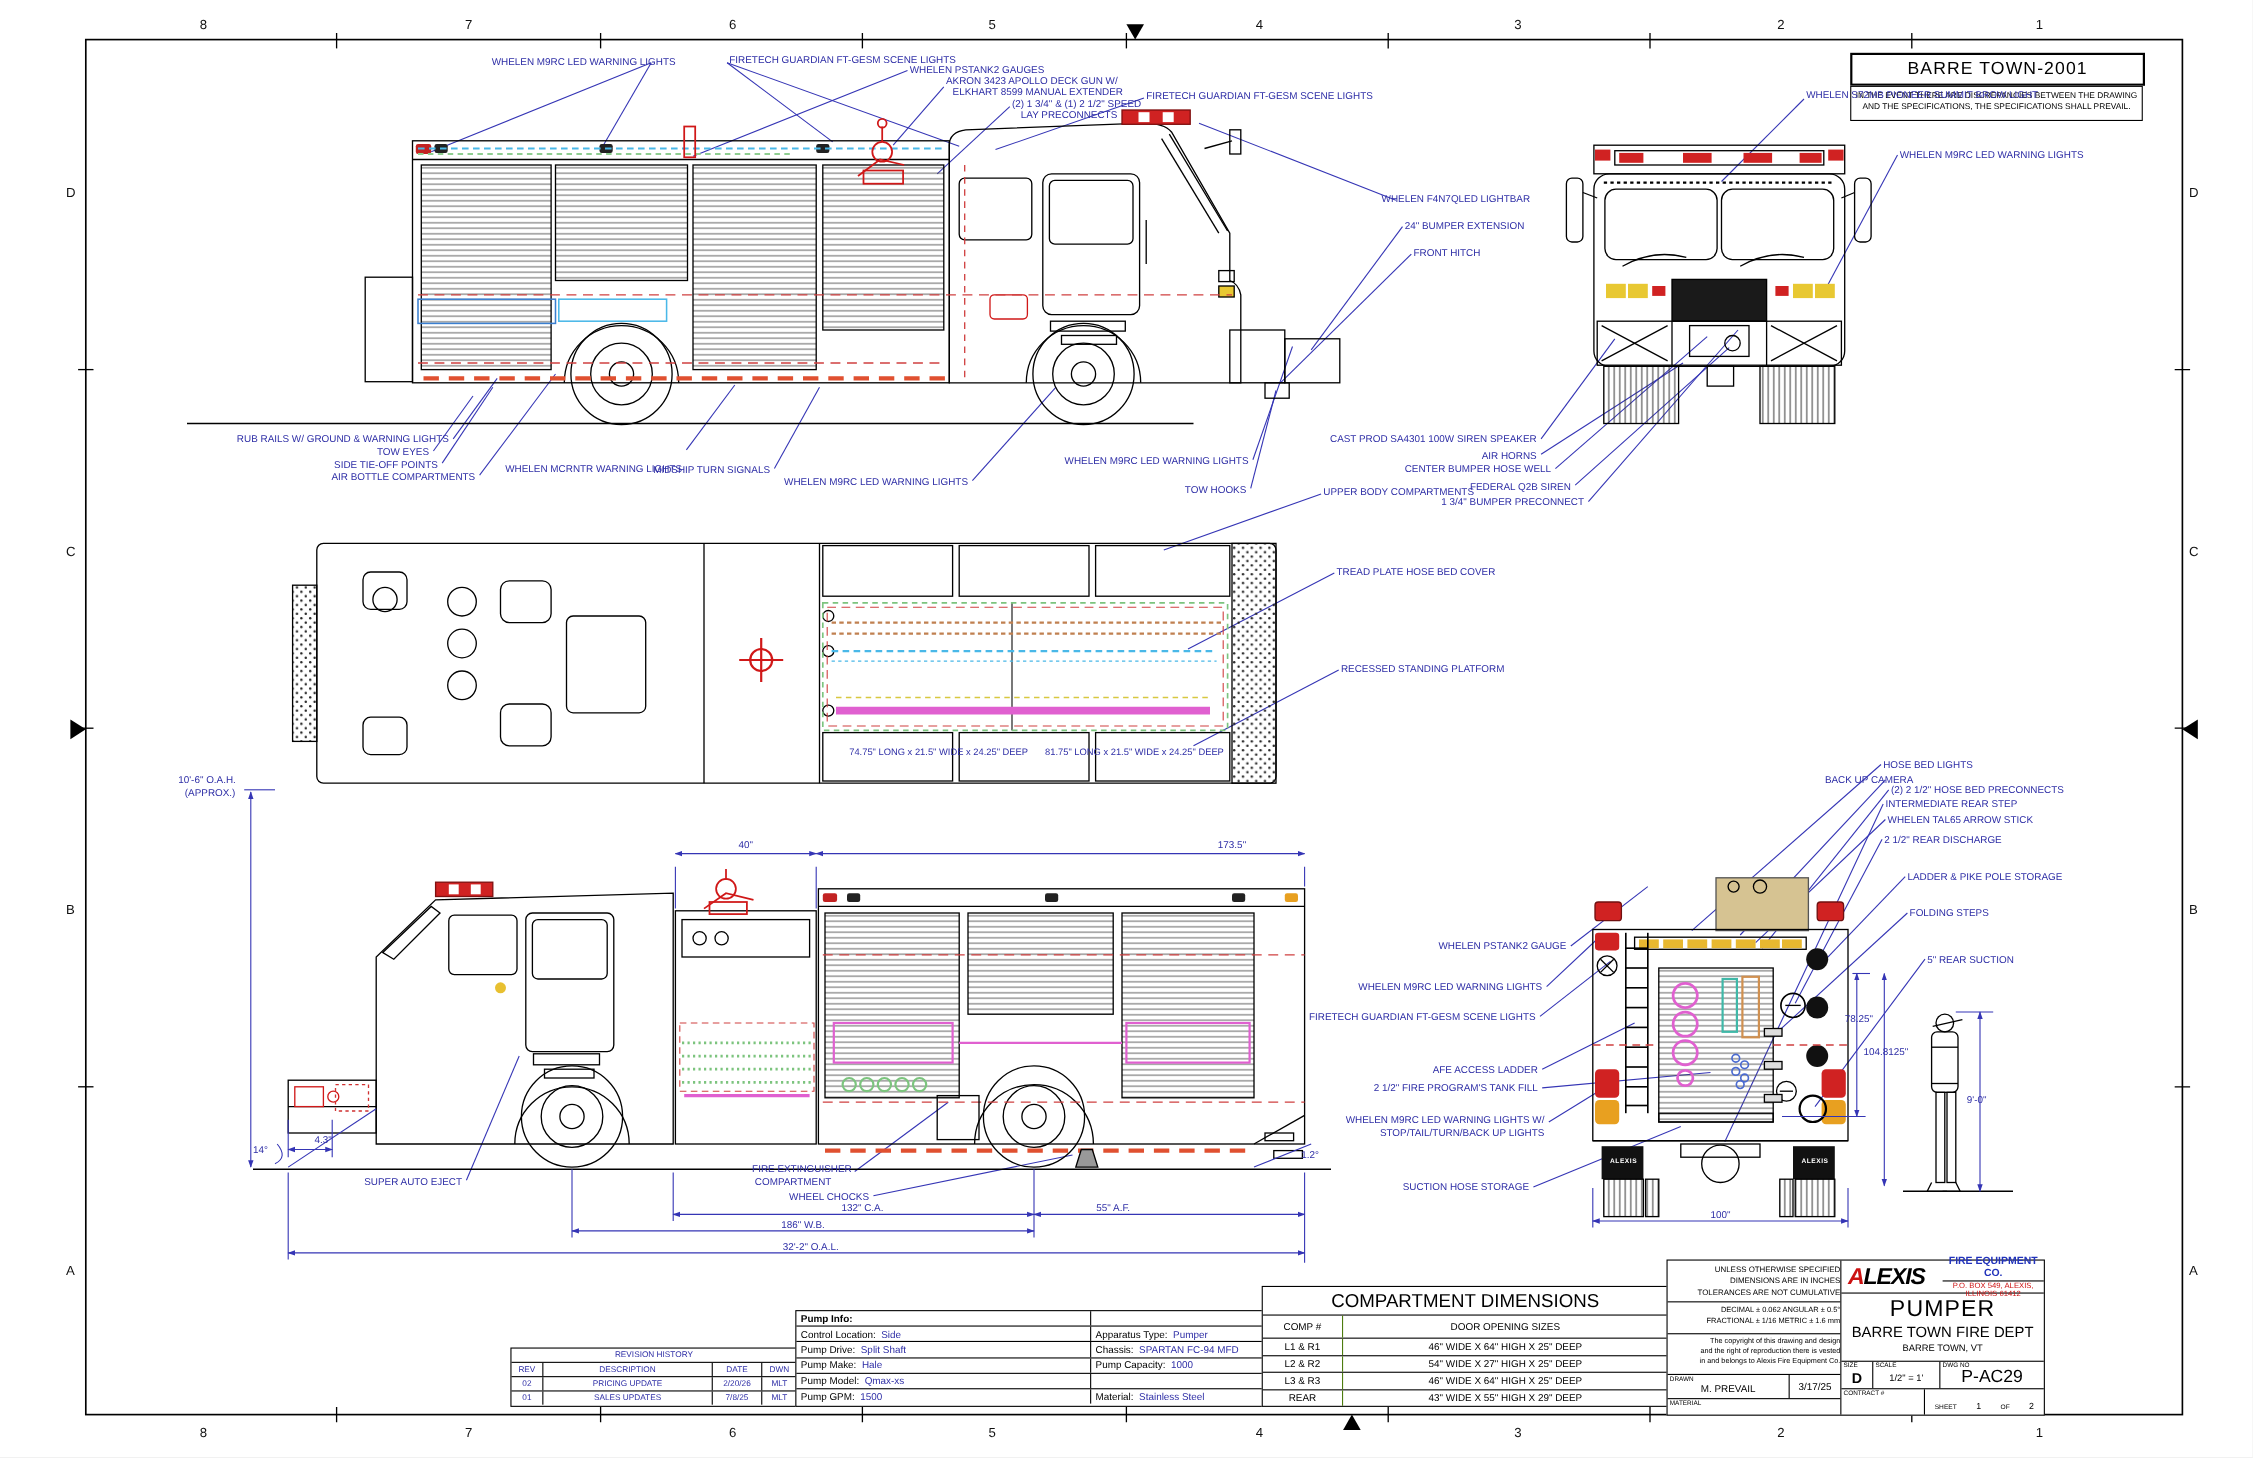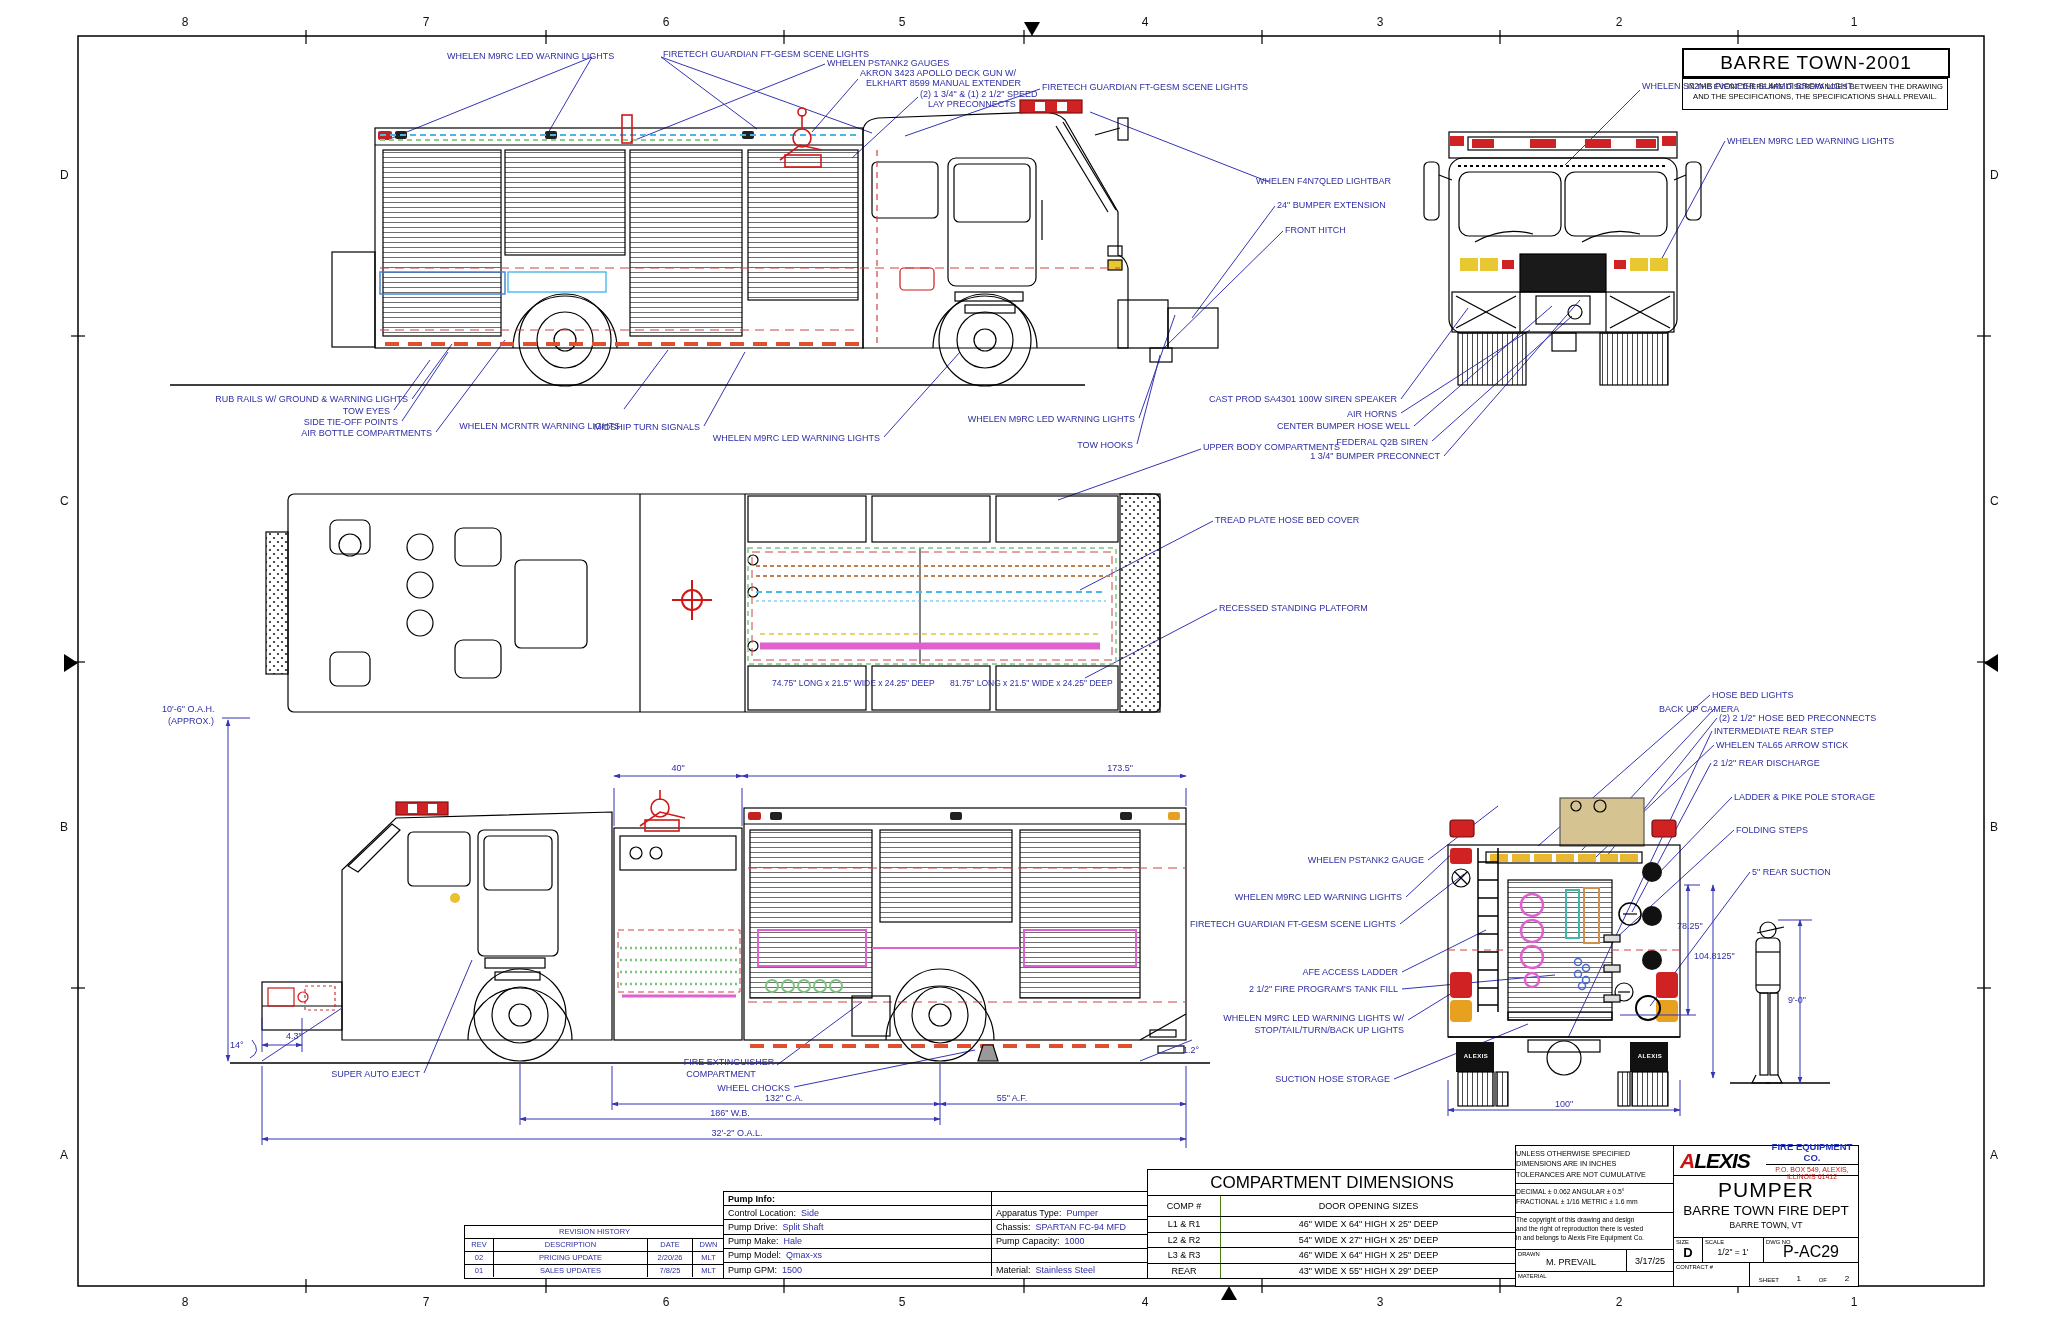--- a/index.html
+++ b/index.html
@@ -6,21 +6,21 @@
   #sheet{position:relative;width:2048px;height:1325px;background:#fff;overflow:hidden;
          font-family:"Liberation Sans", sans-serif;}
   #art{position:absolute;left:0;top:0;z-index:1}
   .t{position:absolute;z-index:3;font-size:9px;color:#2e2ea6;white-space:nowrap;line-height:1;}
   .k{color:#000}
   .ra{transform:translateX(-100%)}
   .ca{transform:translateX(-50%)}
   .grid-lab{position:absolute;z-index:3;font-size:12px;color:#111;}
   
   .hbox{position:absolute;z-index:3;border:2px solid #000;text-align:center;background:#fff}
-  #title-box{left:1682px;top:48px;width:264px;height:26px;font-size:19px;letter-spacing:1px;line-height:25px}
+  #title-box{left:1682px;top:48px;width:264px;height:26px;font-size:16px;letter-spacing:1px;line-height:25px}
   #disc-box{left:1682px;top:78px;width:264px;height:27px;border-width:1.5px;font-size:7.6px;line-height:1.35;padding-top:3px}
   
   .abs{position:absolute;z-index:3;background:#fff}
   #rev-table{left:464px;top:1225px;width:259px;height:52px;border:1px solid #000;font-size:7.5px}
   .rev-title{height:12px;text-align:center;color:#2e2ea6;border-bottom:1px solid #000;line-height:12px}
   .rrow{display:flex;height:12px;line-height:12px}
   .rrow + .rrow{border-top:1px solid #000}
   .rc{border-right:1px solid #000;text-align:center;color:#2e2ea6;overflow:hidden}
   .rc:last-child{border-right:none}
   .rc.c0{width:28px}.rc.c1{width:153px}.rc.c2{width:44px}.rc.c3{flex:1}
@@ -34,21 +34,21 @@
   .comp-title{height:25px;border-bottom:1.5px solid #000;text-align:center;font-size:17px;line-height:25px;color:#000}
   .crow{display:flex;height:20px;line-height:20px;border-bottom:1px solid #000;text-align:center;color:#000}
   .crow.data{height:14.5px;line-height:14.5px}
   .crow:last-child{border-bottom:none}
   .cc0{width:72px;border-right:1px solid #4d7c0f}
   .cc1{flex:1}
   
   #tblock{left:1515px;top:1145px;width:342px;height:140px;border:1.5px solid #000;display:flex;font-size:7px}
   #tb-left{width:157px;border-right:1.5px solid #000;display:flex;flex-direction:column}
   #tb-right{flex:1;display:flex;flex-direction:column}
-  .tb-cell{border-bottom:1px solid #000;text-align:left}
+  .tb-cell{border-bottom:1px solid #000;text-align:right}
   .notes{height:34px;padding-top:3px;line-height:1.45;font-size:7.2px}
   .tols{height:25px;padding-top:3px;line-height:1.5;font-size:6.8px}
   .copyr{height:33px;padding-top:3px;line-height:1.35;font-size:6.6px}
   .drawnrow{height:21px;display:flex;border-bottom:1px solid #000}
   .drawn-name{flex:1;position:relative;border-right:1px solid #000}
   .drawn-date{width:46px;position:relative}
   .lab6{position:absolute;left:2px;top:1px;font-size:5.8px;color:#000}
   .cval{position:absolute;left:0;right:0;top:7px;text-align:center;font-size:9px}
   .matrow{flex:1;position:relative;border-bottom:none}
   .logorow{height:29px;display:flex;border-bottom:1.5px solid #000;align-items:center}

